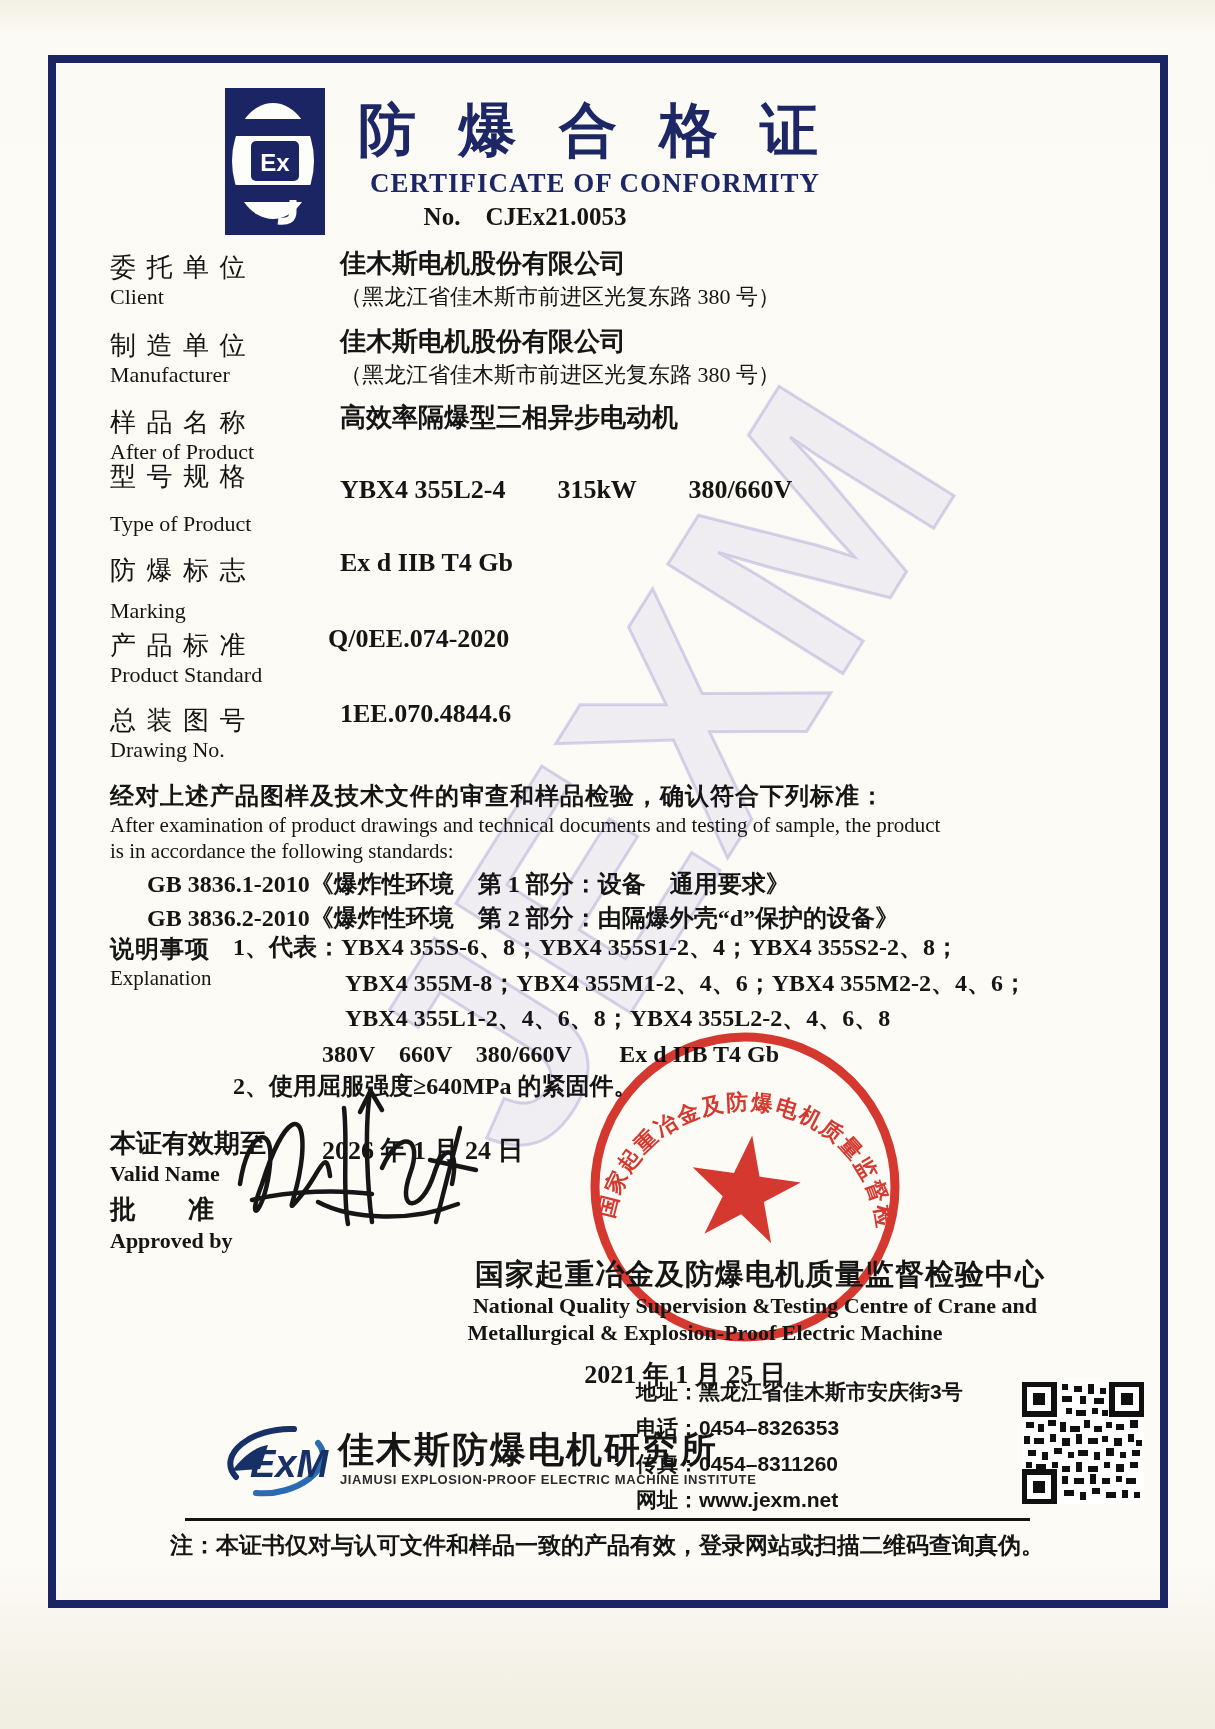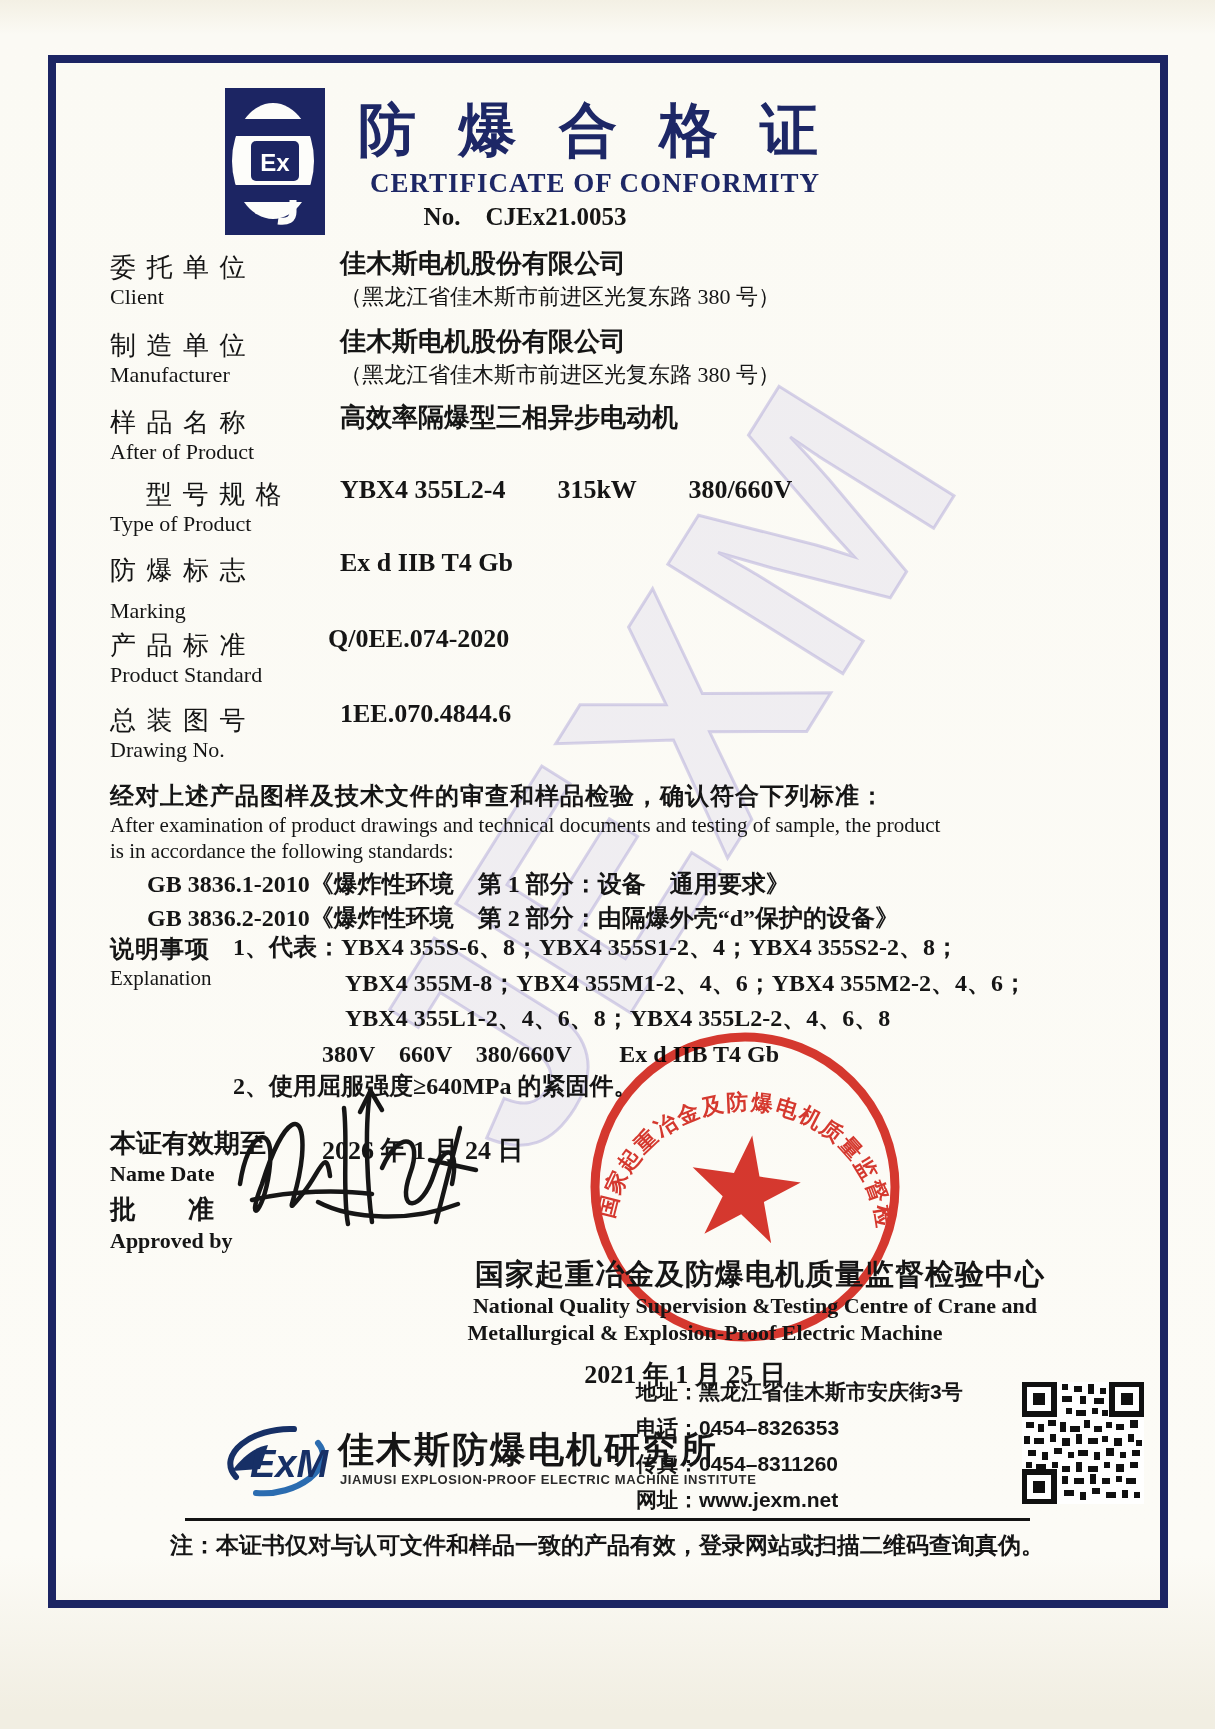--- a/index.html
+++ b/index.html
@@ -66,21 +66,21 @@
 
   <div class="abs flabel" style="left:110px; top:328px;">制 造 单 位</div>
   <div class="abs flabel-en" style="left:110px; top:362px;">Manufacturer</div>
   <div class="abs fvalue" style="left:340px; top:324px;">佳木斯电机股份有限公司</div>
   <div class="abs fsub" style="left:340px; top:360px;">（黑龙江省佳木斯市前进区光复东路 380 号）</div>
 
   <div class="abs flabel" style="left:110px; top:405px;">样 品 名 称</div>
   <div class="abs flabel-en" style="left:110px; top:439px;">After of Product</div>
   <div class="abs fvalue" style="left:340px; top:400px;">高效率隔爆型三相异步电动机</div>
 
-  <div class="abs flabel" style="left:110px; top:477px;margin-left:36px;">型 号 规 格</div>
+  <div class="abs flabel" style="left:110px; top:459px;">型 号 规 格</div>
   <div class="abs flabel-en" style="left:110px; top:511px;">Type of Product</div>
   <div class="abs fvalue" style="left:340px; top:472px;">YBX4 355L2-4　　315kW　　380/660V</div>
 
   <div class="abs flabel" style="left:110px; top:553px;">防 爆 标 志</div>
   <div class="abs flabel-en" style="left:110px; top:587px;margin-top:11px;">Marking</div>
   <div class="abs fvalue" style="left:340px; top:548px;">Ex d IIB T4 Gb</div>
 
   <div class="abs flabel" style="left:110px; top:628px;">产 品 标 准</div>
   <div class="abs flabel-en" style="left:110px; top:662px;">Product Standard</div>
   <div class="abs fvalue" style="left:328px; top:624px;">Q/0EE.074-2020</div>
@@ -97,21 +97,21 @@
 
   <div class="abs stmt-cn" style="left:110px; top:933px;">说明事项</div>
   <div class="abs stmt-en" style="left:110px; top:966px;">Explanation</div>
   <div class="abs expl" style="left:233px; top:931px;">1、代表：YBX4 355S-6、8；YBX4 355S1-2、4；YBX4 355S2-2、8；</div>
   <div class="abs expl" style="left:345px; top:967px;">YBX4 355M-8；YBX4 355M1-2、4、6；YBX4 355M2-2、4、6；</div>
   <div class="abs expl" style="left:345px; top:1002px;">YBX4 355L1-2、4、6、8；YBX4 355L2-2、4、6、8</div>
   <div class="abs expl" style="left:322px; top:1038px;">380V　660V　380/660V　　Ex d IIB T4 Gb</div>
   <div class="abs expl" style="left:233px; top:1070px;">2、使用屈服强度≥640MPa 的紧固件。</div>
 
   <div class="abs dt" style="left:110px; top:1126px;">本证有效期至</div>
-  <div class="abs flabel-en" style="left:110px; top:1161px; font-weight:bold;">Name Date</div>
+  <div class="abs flabel-en" style="left:110px; top:1161px; font-weight:bold;">Valid Name</div>
   <div class="abs dt" style="left:322px; top:1133px;">2026 年 1 月 24 日</div>
   <div class="abs dt" style="left:110px; top:1192px;">批　　准</div>
   <div class="abs flabel-en" style="left:110px; top:1228px; font-weight:bold;">Approved by</div>
 
   <div class="abs" style="left:222px; top:1072px; width:270px; height:168px;">
     <svg width="270" height="168" viewBox="0 0 270 168">
       <g stroke="#161616" stroke-width="4.5" fill="none" stroke-linecap="round">
         <path d="M18 112 C26 58 52 50 48 92 C44 140 22 158 40 112 C62 42 84 34 80 84 C76 128 58 150 82 120 C98 100 104 74 108 104"></path>
         <path d="M30 128 C70 118 120 118 150 122"></path>
         <path d="M122 36 C126 72 120 120 126 152"></path>

